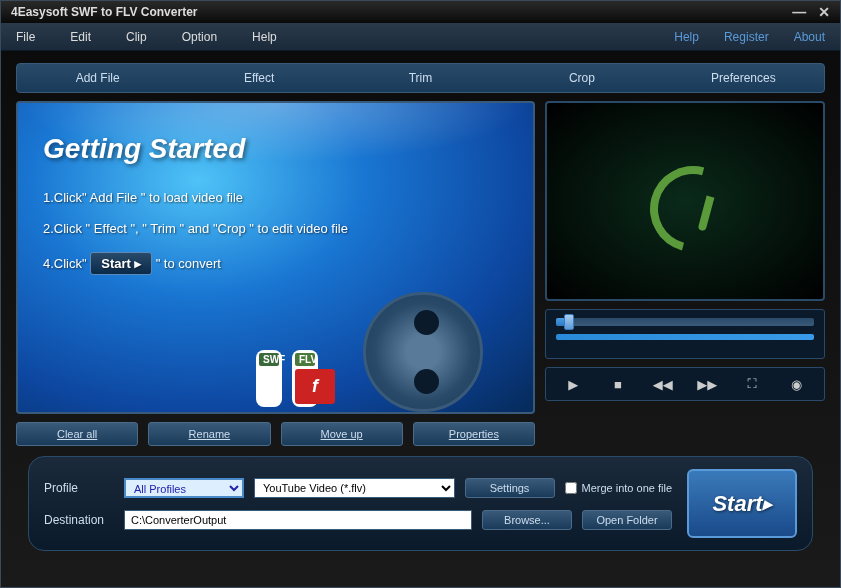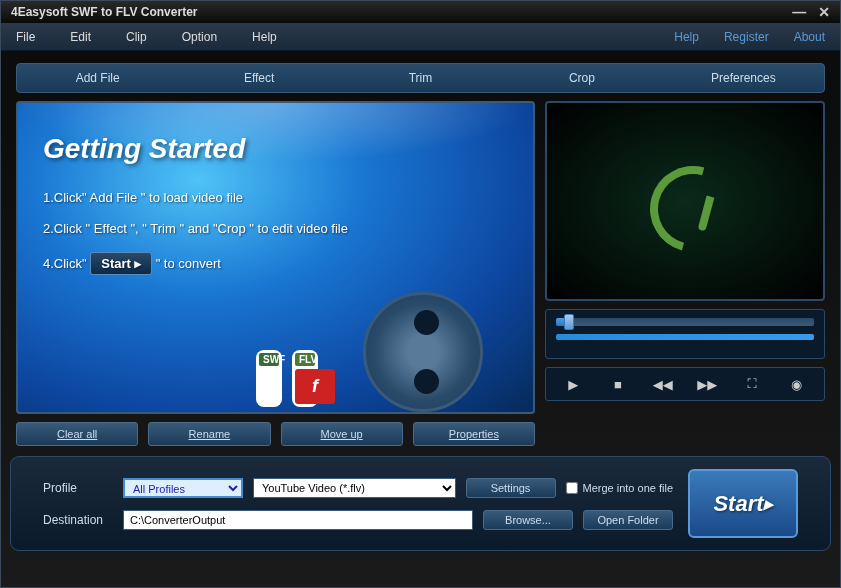--- a/index.html
+++ b/index.html
@@ -50,21 +50,21 @@
 
 .timeline { height: 50px; background: #0a1a2a; border: 1px solid #2a4a6a; border-radius: 3px; padding: 8px 10px; }
 .timeline-track { height: 8px; background: linear-gradient(to bottom, #2a4a6a, #3a5a7a); border-radius: 2px; margin-bottom: 8px; position: relative; }
 .timeline-progress { position: absolute; left: 0; top: 0; bottom: 0; width: 5%; background: linear-gradient(to bottom, #4a9ae4, #2a7ac4); border-radius: 2px; }
 .timeline-handle { position: absolute; left: 3%; top: -4px; width: 10px; height: 16px; background: linear-gradient(to bottom, #aaccee, #5a9ad9); border-radius: 2px; border: 1px solid #3a7aba; }
 .timeline-bottom { height: 6px; background: linear-gradient(to right, #2a8ada, #3a9aea); border-radius: 2px; }
 
 .playback-controls { display: flex; justify-content: space-around; align-items: center; padding: 8px 5px; background: #0a1a2a; border: 1px solid #2a4a6a; border-radius: 3px; }
 .pb-btn { color: #ccc; font-size: 13px; cursor: pointer; width: 30px; text-align: center; }
 
-.bottom-section { padding: 12px 32px; background: linear-gradient(to bottom, #1a2a3a, #0a1a2a); margin: 10px 9px 0; border: 1px solid #2a4a6a; border-radius: 9px; display: flex; gap: 15px; align-items: center; }
+.bottom-section { padding: 12px 15px; background: linear-gradient(to bottom, #1a2a3a, #0a1a2a); margin: 10px 27px 0; border: 1px solid #2a4a6a; border-radius: 16px; display: flex; gap: 15px; align-items: center; }
 .bottom-left { flex: 1; display: flex; flex-direction: column; gap: 12px; }
 .form-row { display: flex; align-items: center; gap: 10px; }
 .form-label { color: #cde; font-size: 12px; width: 70px; }
 .select-box { background: #fff; border: 1px solid #3a5a7a; font-size: 11px; padding: 2px 4px; height: 20px; }
 .select-allprofiles { width: 120px; color: #22a; background: #ddeeff; border: 2px solid #4a8aca; }
 .select-format { flex: 1; }
 .text-input { flex: 1; background: #fff; border: 1px solid #3a5a7a; font-size: 11px; padding: 2px 6px; height: 20px; }
 .small-btn { background: linear-gradient(to bottom, #3a5a7a, #1a3a5a); border: 1px solid #4a6a8a; color: #cde; font-size: 11px; padding: 3px 12px; border-radius: 3px; cursor: pointer; width: 90px; text-align: center; }
 .checkbox-row { display: flex; align-items: center; gap: 5px; color: #cde; font-size: 11px; }
 .checkbox-row input { width: 12px; height: 12px; }

